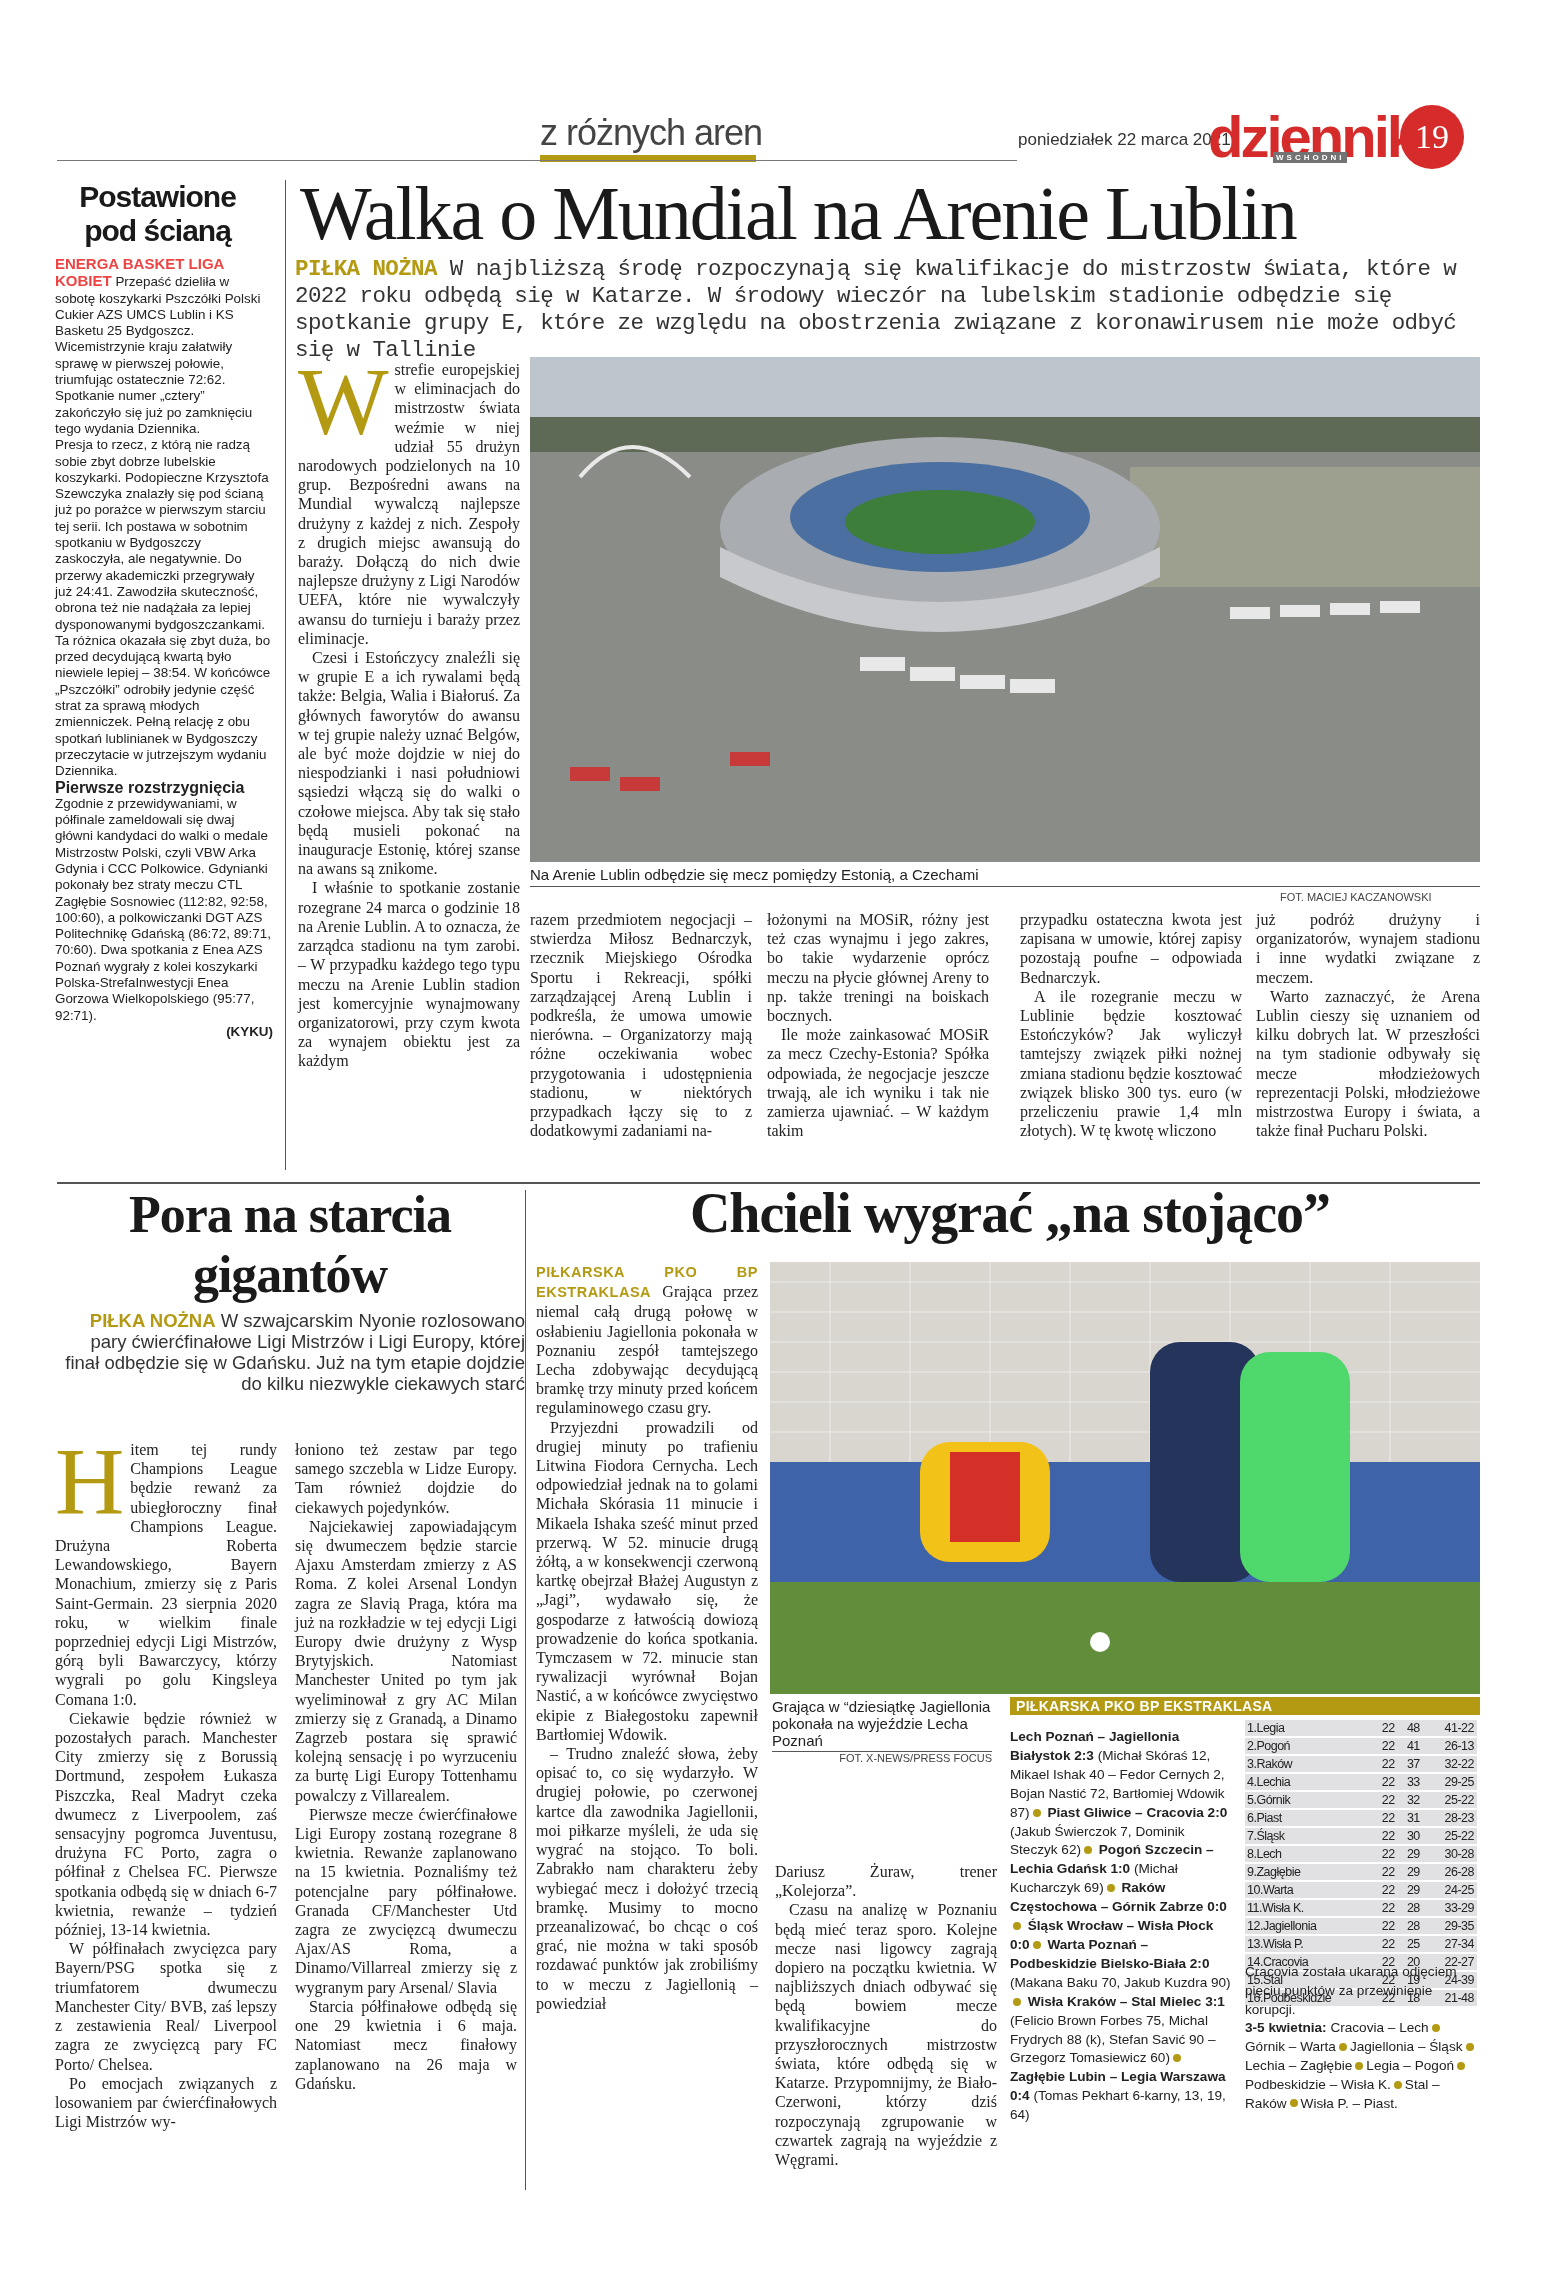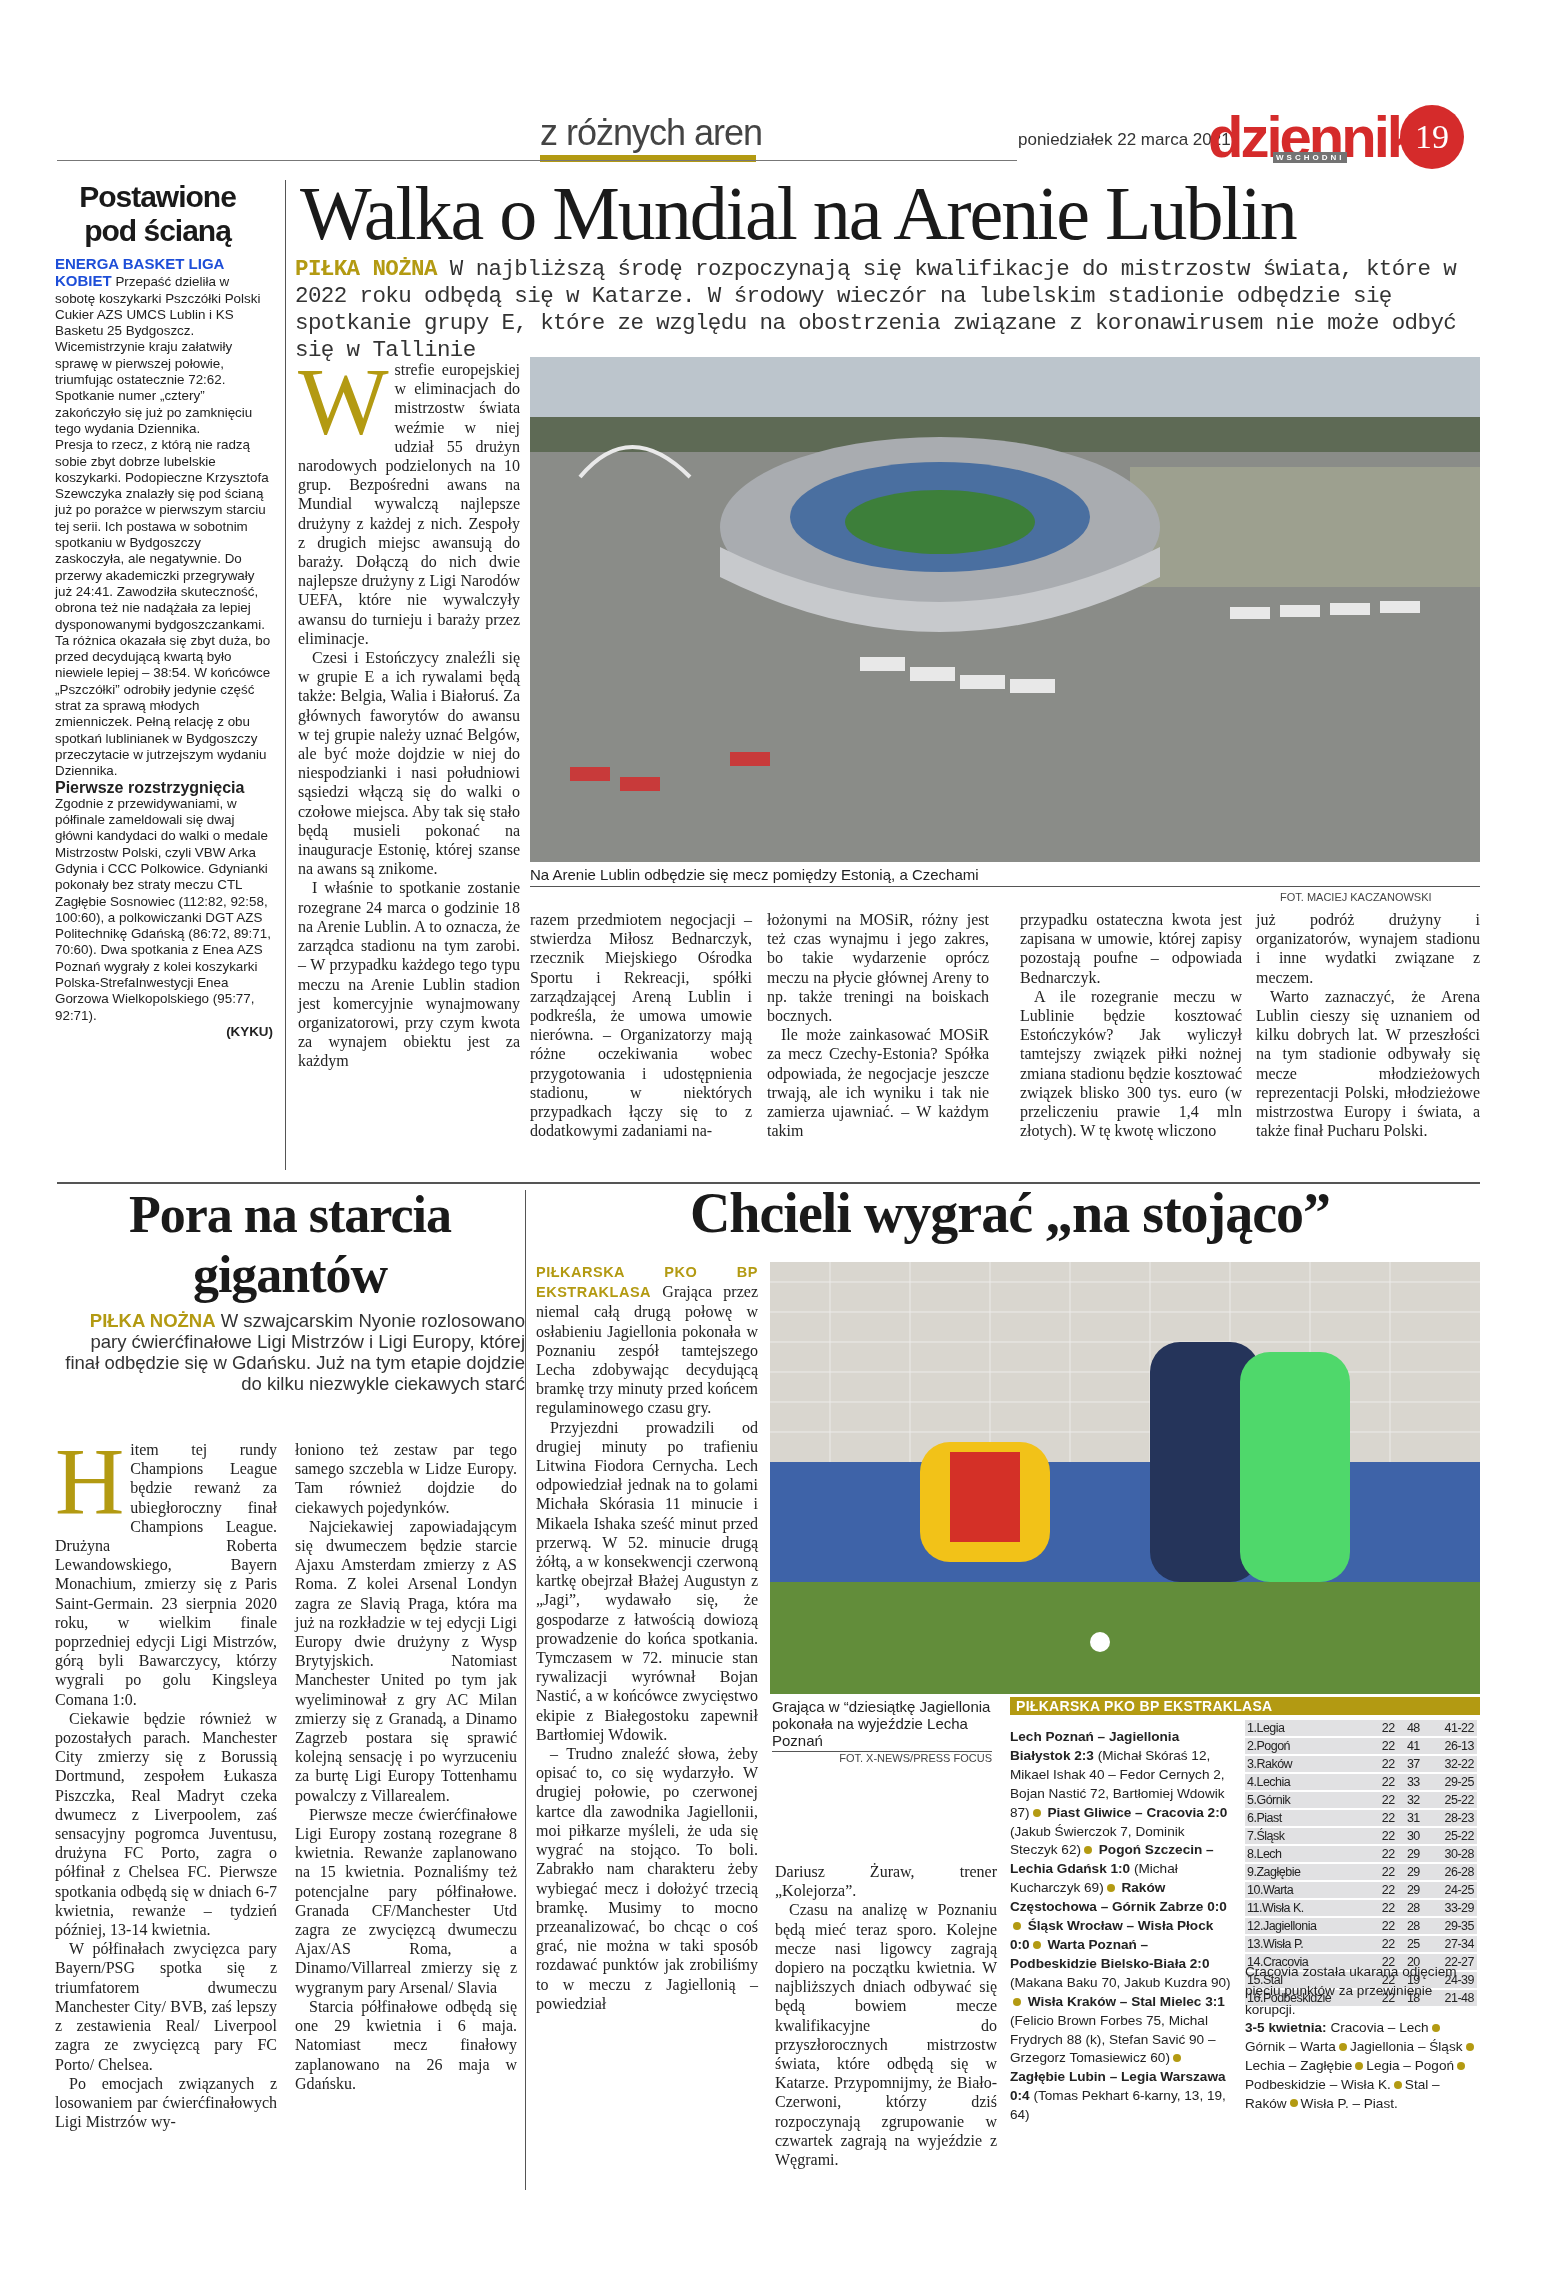--- a/index.html
+++ b/index.html
@@ -9,21 +9,21 @@
 .gold{color:#b39a12}
 .hdr-rule{left:57px;top:160px;width:960px;height:1px;background:#777}
 .section{left:540px;top:112px;font-family:"Liberation Sans",sans-serif;font-size:36px;color:#444;font-weight:300;letter-spacing:-1px}
 .section-bar{left:540px;top:155px;width:216px;height:7px;background:#b39a12}
 .date{left:1018px;top:130px;font-family:"Liberation Sans",sans-serif;font-size:17px;color:#333}
 .logo{left:1208px;top:108px;font-family:"Liberation Sans",sans-serif;font-weight:bold;font-size:58px;color:#d52b2b;letter-spacing:-3px;line-height:58px}
 .logo-sub{left:1273px;top:152px;background:#737373;color:#fff;font-family:"Liberation Sans",sans-serif;font-size:8px;letter-spacing:3px;padding:1px 3px;font-weight:bold}
 .pagenum{left:1400px;top:105px;width:64px;height:64px;border-radius:50%;background:#d52b2b;color:#fff;font-family:"Liberation Serif",serif;font-size:34px;text-align:center;line-height:64px}
 .side-title{left:60px;top:180px;width:195px;text-align:center;font-family:"Liberation Sans",sans-serif;font-weight:bold;font-size:30px;line-height:34px;letter-spacing:-1px}
 .side-body{left:55px;top:256px;width:218px;font-family:"Liberation Sans",sans-serif;font-size:13.4px;line-height:16.3px;color:#222}
-.side-body .kick{color:#1d4ed8;font-weight:bold;font-size:15px}
+.side-body .kick{color:#ef4444;font-weight:bold;font-size:15px}
 .side-body h4{font-size:16px;font-weight:bold;}
 .side-body .sign{text-align:right;font-weight:bold}
 .vrule{left:285px;top:180px;width:1px;height:990px;background:#555}
 .h1{left:300px;top:168px;width:1180px;font-family:"Liberation Serif",serif;font-weight:normal;font-size:76px;letter-spacing:-2px;line-height:90px;text-align:left}
 .lead{left:295px;top:256px;width:1180px;text-align:left;font-family:Liberation Mono, monospace;font-size:22.5px;line-height:27px;color:#333;letter-spacing:-0.6px}
 .lead .kick{color:#b39a12;font-weight:bold}
 .col{font-family:"Liberation Serif",serif;font-size:16px;line-height:19.2px;text-align:justify;color:#222;hyphens:auto}
 .col p{text-indent:14px}
 .col p.noind{text-indent:0}
 .dropcap{float:left;font-size:96px;line-height:76px;color:#b39a12;margin:4px 6px 0 0;font-family:"Liberation Serif",serif}

